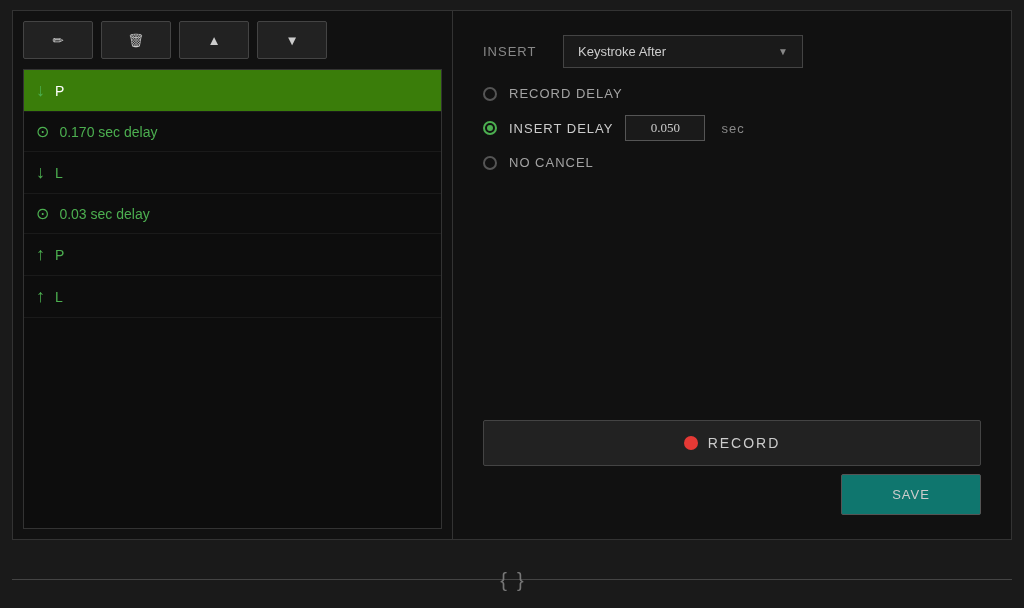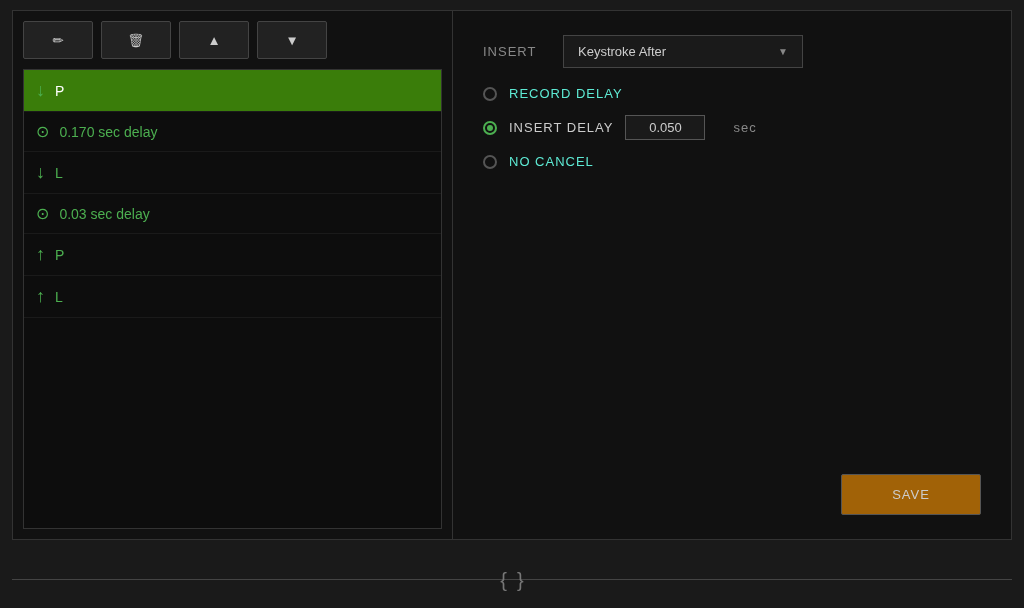--- a/index.html
+++ b/index.html
@@ -128,21 +128,21 @@
       display: flex;
       flex-direction: column;
       gap: 14px;
       margin-top: 10px;
     }
 
     .radio-row {
       display: flex;
       align-items: center;
       gap: 12px;
-      color: #5eead4;
+      color: #a3a3a3;
       font-size: 13px;
       letter-spacing: 1px;
     }
 
     .radio-row.active {
       color: #ccc;
     }
 
     .radio-circle {
       width: 14px;
@@ -169,26 +169,27 @@
     }
 
     .delay-input {
       background: #1a1a1a;
       border: 1px solid #555;
       color: #ccc;
       padding: 4px 10px;
       font-size: 13px;
       width: 80px;
       text-align: center;
+      font-family: Liberation Serif, serif;
     }
 
     .delay-input-sec {
       color: #888;
       font-size: 13px;
-      margin-left: 16px;
+      margin-left: 4px;
     }
 
     .spacer { flex: 1; }
 
     .record-btn {
       background: #222;
       border: 1px solid #444;
       color: #ccc;
       width: 100%;
       padding: 14px;
@@ -215,21 +216,21 @@
       justify-content: flex-end;
     }
 
     .btn-save, .btn-cancel {
       padding: 12px 30px;
       font-size: 13px;
       letter-spacing: 1px;
       cursor: pointer;
       border-radius: 2px;
       border: 1px solid #555;
-      background: #a16207;
+      background: #0f766e;
       color: #ccc;
       min-width: 140px;
       text-align: center;
     }
 
     
     .bottom-area {
       width: 1000px;
       height: 60px;
       display: flex;
@@ -354,20 +355,24 @@
       </div>
 
       <div class="radio-row">
         <div class="radio-circle"></div>
         <span>NO CANCEL</span>
       </div>
     </div>
 
     <div class="spacer"></div>
 
+    <button class="record-btn">
+      <span class="record-dot"></span>
+      <span>RECORD</span>
+    </button>
 
     <div class="bottom-buttons">
       <button class="btn-save">SAVE</button>
     </div>
   </div>
 </div>
 
 <div class="bottom-area">
   <div class="bottom-line"></div>
   <div class="bracket-group">

